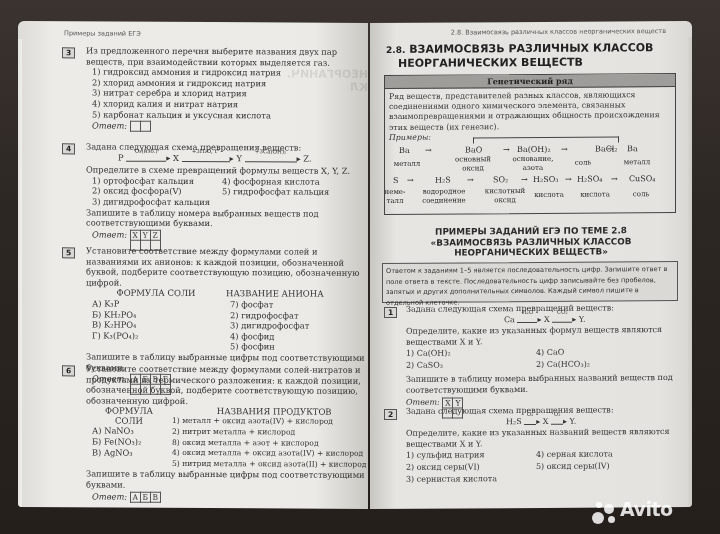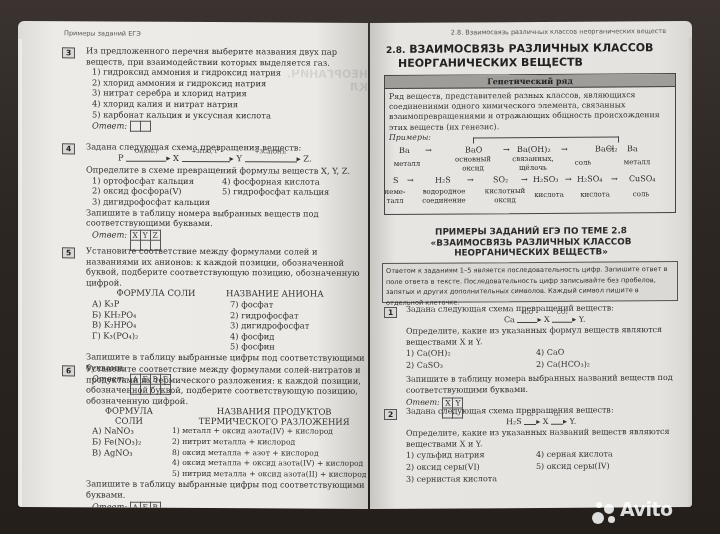--- a/index.html
+++ b/index.html
@@ -232,21 +232,20 @@
           </div>
           <div style="padding-left:6px;">
             <div class="opt">А) NaNO₃</div>
             <div class="opt">Б) Fe(NO₃)₂</div>
             <div class="opt">В) AgNO₃</div>
           </div>
         </div>
         <div style="font-size:7.6px;">
           <div class="col-head" style="line-height:10px;padding-left:10px;">
             <div>НАЗВАНИЯ ПРОДУКТОВ</div>
-            <div>ТЕРМИЧЕСКОГО РАЗЛОЖЕНИЯ</div>
           </div>
           <div class="opt">1) металл + оксид азота(IV) + кислород</div>
           <div class="opt">2) нитрит металла + кислород</div>
           <div class="opt">8) оксид металла + азот + кислород</div>
           <div class="opt">4) оксид металла + оксид азота(IV) + кислород</div>
           <div class="opt">5) нитрид металла + оксид азота(II) + кислород</div>
         </div>
       </div>
       <div>Запишите в таблицу выбранные цифры под соответствующими буквами.</div>
       <div style="margin-top:1px;padding-left:6px;">
@@ -288,21 +287,21 @@
         <div class="chain" style="left:40px;top:70px;">→</div>
         <div class="chain" style="left:80px;top:70px;">BaO</div>
         <div class="chain" style="left:118px;top:70px;">→</div>
         <div class="chain" style="left:132px;top:70px;">Ba(OH)₂</div>
         <div class="chain" style="left:176px;top:70px;">→</div>
         <div class="chain" style="left:188px;top:70px;margin-left:22px;">BaCl₂</div>
         <div class="chain" style="left:222px;top:70px;">→</div>
         <div class="chain" style="left:242px;top:70px;">Ba</div>
         <div class="chain-lbl" style="left:-4px;top:84px;">металл</div>
         <div class="chain-lbl" style="left:66px;top:80px;width:44px;">основный оксид</div>
-        <div class="chain-lbl" style="left:122px;top:80px;">связанных, щёлочь</div>
+        <div class="chain-lbl" style="left:122px;top:80px;">основание, азота</div>
         <div class="chain-lbl" style="left:172px;top:84px;">соль</div>
         <div class="chain-lbl" style="left:226px;top:84px;">металл</div>
       </div>
 
       <div>
         <div class="chain" style="left:8px;top:100px;">S</div>
         <div class="chain" style="left:22px;top:100px;">→</div>
         <div class="chain" style="left:50px;top:100px;">H₂S</div>
         <div class="chain" style="left:82px;top:100px;">→</div>
         <div class="chain" style="left:108px;top:100px;">SO₂</div>

